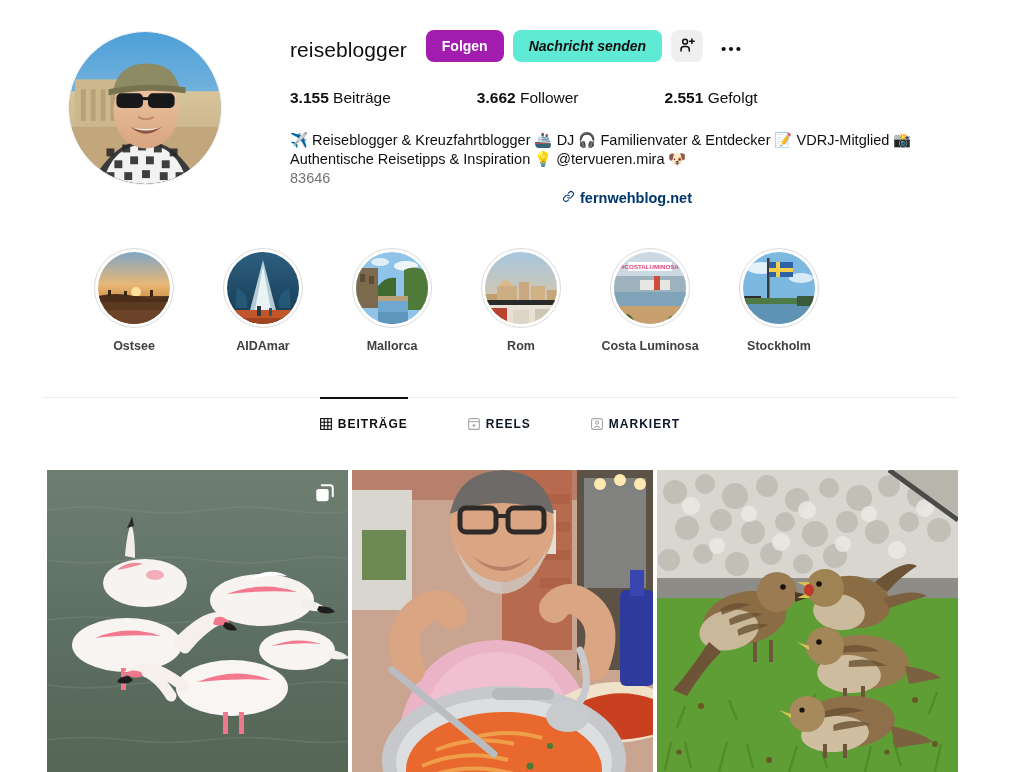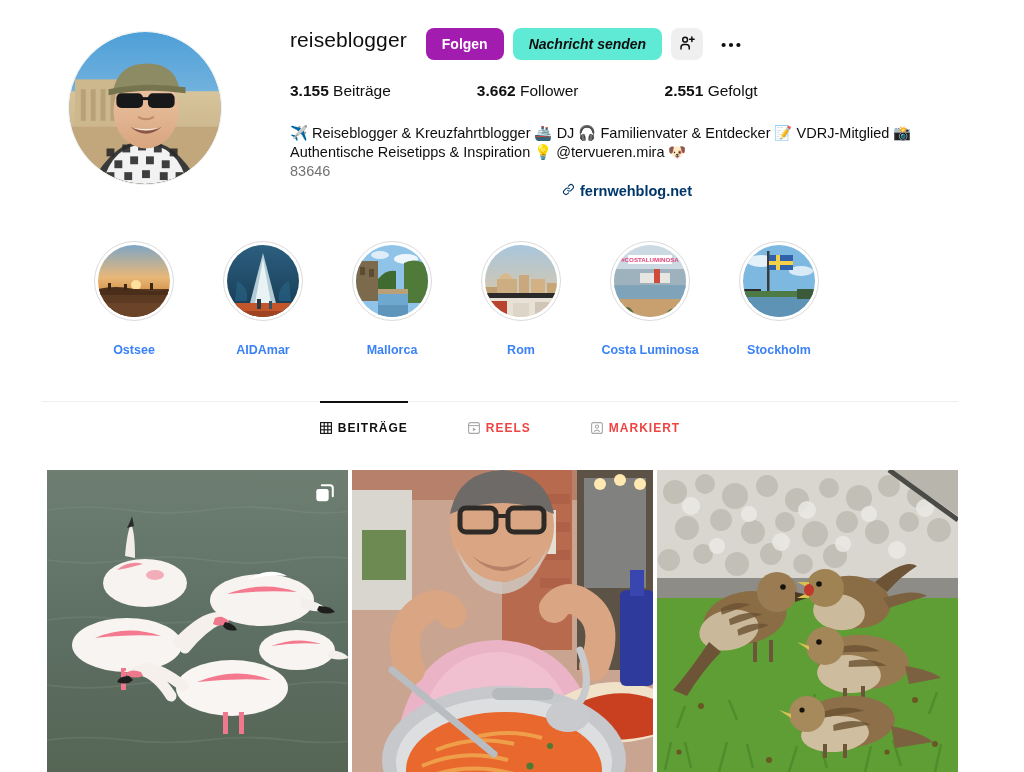--- a/index.html
+++ b/index.html
@@ -31,24 +31,24 @@
     border: 1px solid #efefef;
     position: relative;
     flex: none;
   }
   .avatar svg { display: block; width: 100%; height: 100%; }
 
   .info-col { flex: 1; padding-right: 60px; }
 
   .name-row {
     display: flex;
-    align-items: flex-start;
+    align-items: flex-end;
     gap: 9px;
     height: 34px;
-    margin-bottom: 20px;
+    margin-bottom: 27px;
   }
   .username {
     font-size: 21px;
     font-weight: 400;
     letter-spacing: 0.1px;
     color: #0f0f0f;
     margin-right: 10px;
   }
   .btn {
     border: none;
@@ -137,24 +137,24 @@
     padding: 3px;
     background: #fff;
   }
   .hl-img {
     width: 100%; height: 100%;
     border-radius: 50%;
     overflow: hidden;
   }
   .hl-img svg { display: block; width: 100%; height: 100%; }
   .hl-label {
-    margin-top: 22px;
+    margin-top: 11px;
     font-size: 12.5px;
     font-weight: 600;
-    color: #3b82f6;
+    color: #404040;
     text-align: center;
     white-space: nowrap;
   }
 
   
   .tabs-wrap {
     margin-top: 44px;
     border-top: 1px solid #efefef;
     margin-left: 42px;
     margin-right: 66px;
@@ -166,21 +166,21 @@
     display: flex;
     align-items: center;
     gap: 6px;
     height: 52px;
     padding-top: 0;
     margin-top: -1px;
     border-top: 1px solid transparent;
     font-size: 12px;
     font-weight: 600;
     letter-spacing: 1px;
-    color: #ef4444;
+    color: #0f172a;
     cursor: pointer;
     text-transform: uppercase;
   }
   .tab.active { color: #0f0f0f; border-top: 2px solid #0f0f0f; }
   .tab svg { display: block; }
 
   
   .grid {
     position: absolute;
     top: 470px; left: 47px;

